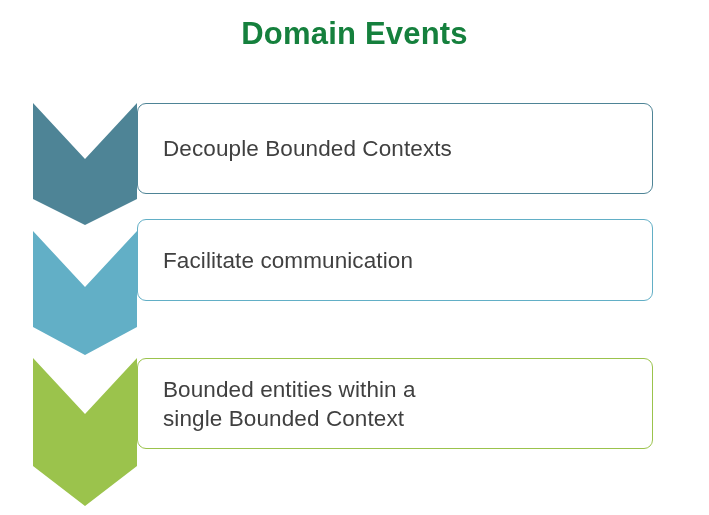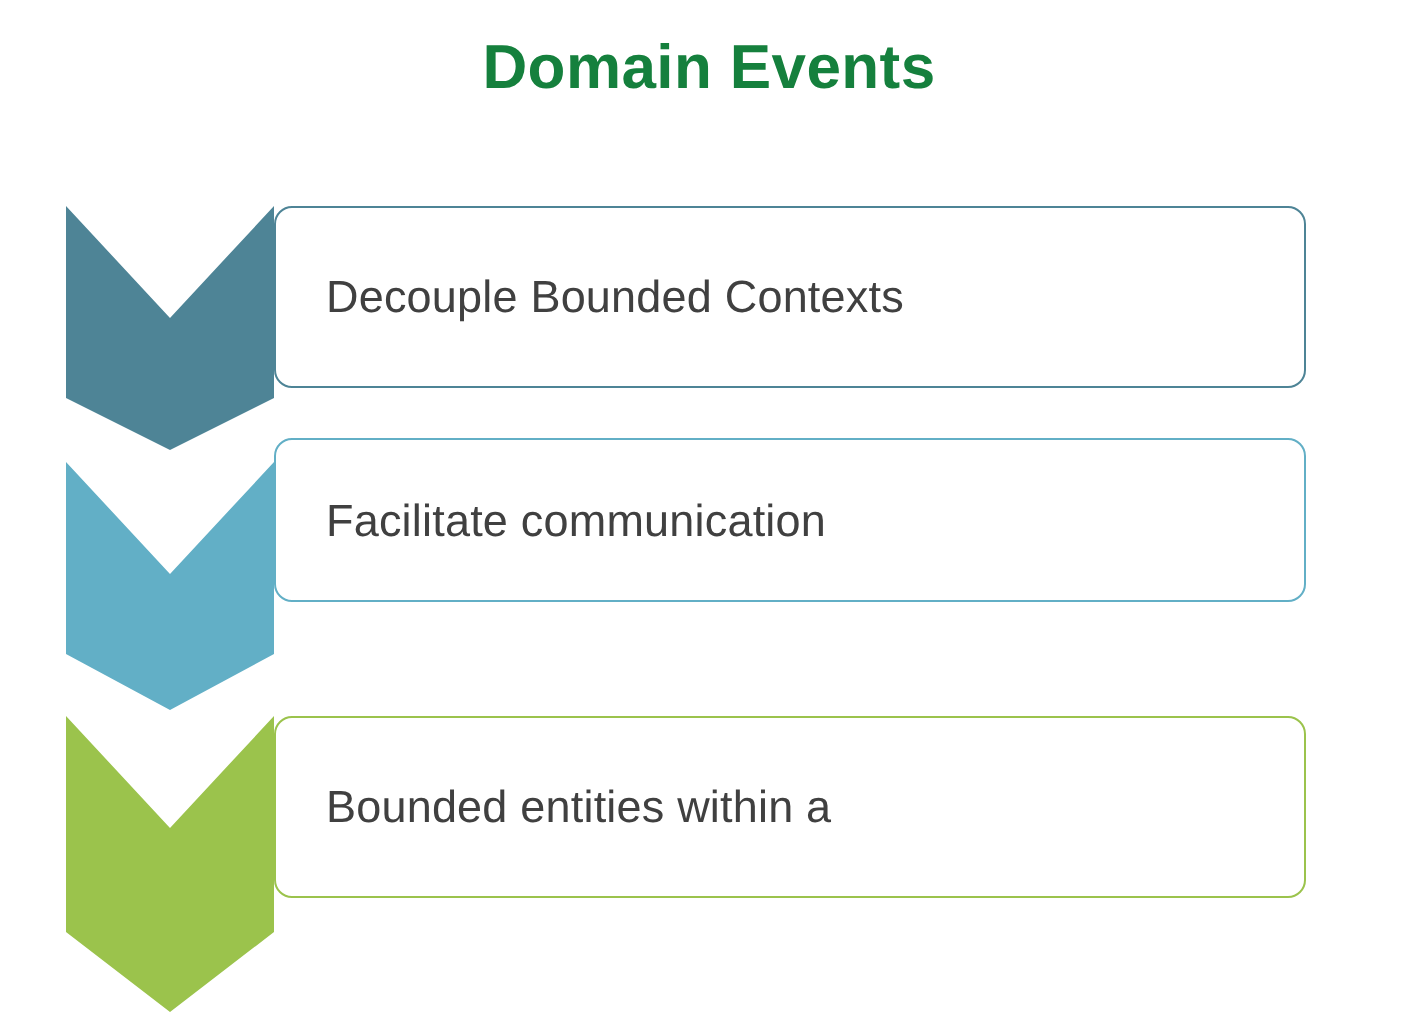--- a/index.html
+++ b/index.html
@@ -121,17 +121,18 @@
 
   <div class="row" id="row-3">
 
     <svg class="chevron" width="104" height="148" viewBox="0 0 104 148">
       <path d="M0,0 L52,56 L104,0 L104,108 L52,148 L0,108 Z" fill="#9BC34C"></path>
     </svg>
 
     <div class="card">
       <div class="card-text">
         <span>Bounded entities within a</span><br>
+        <span>single Bounded Context</span>
       </div>
     </div>
   </div>
 
 </div>
 
 </body></html>

